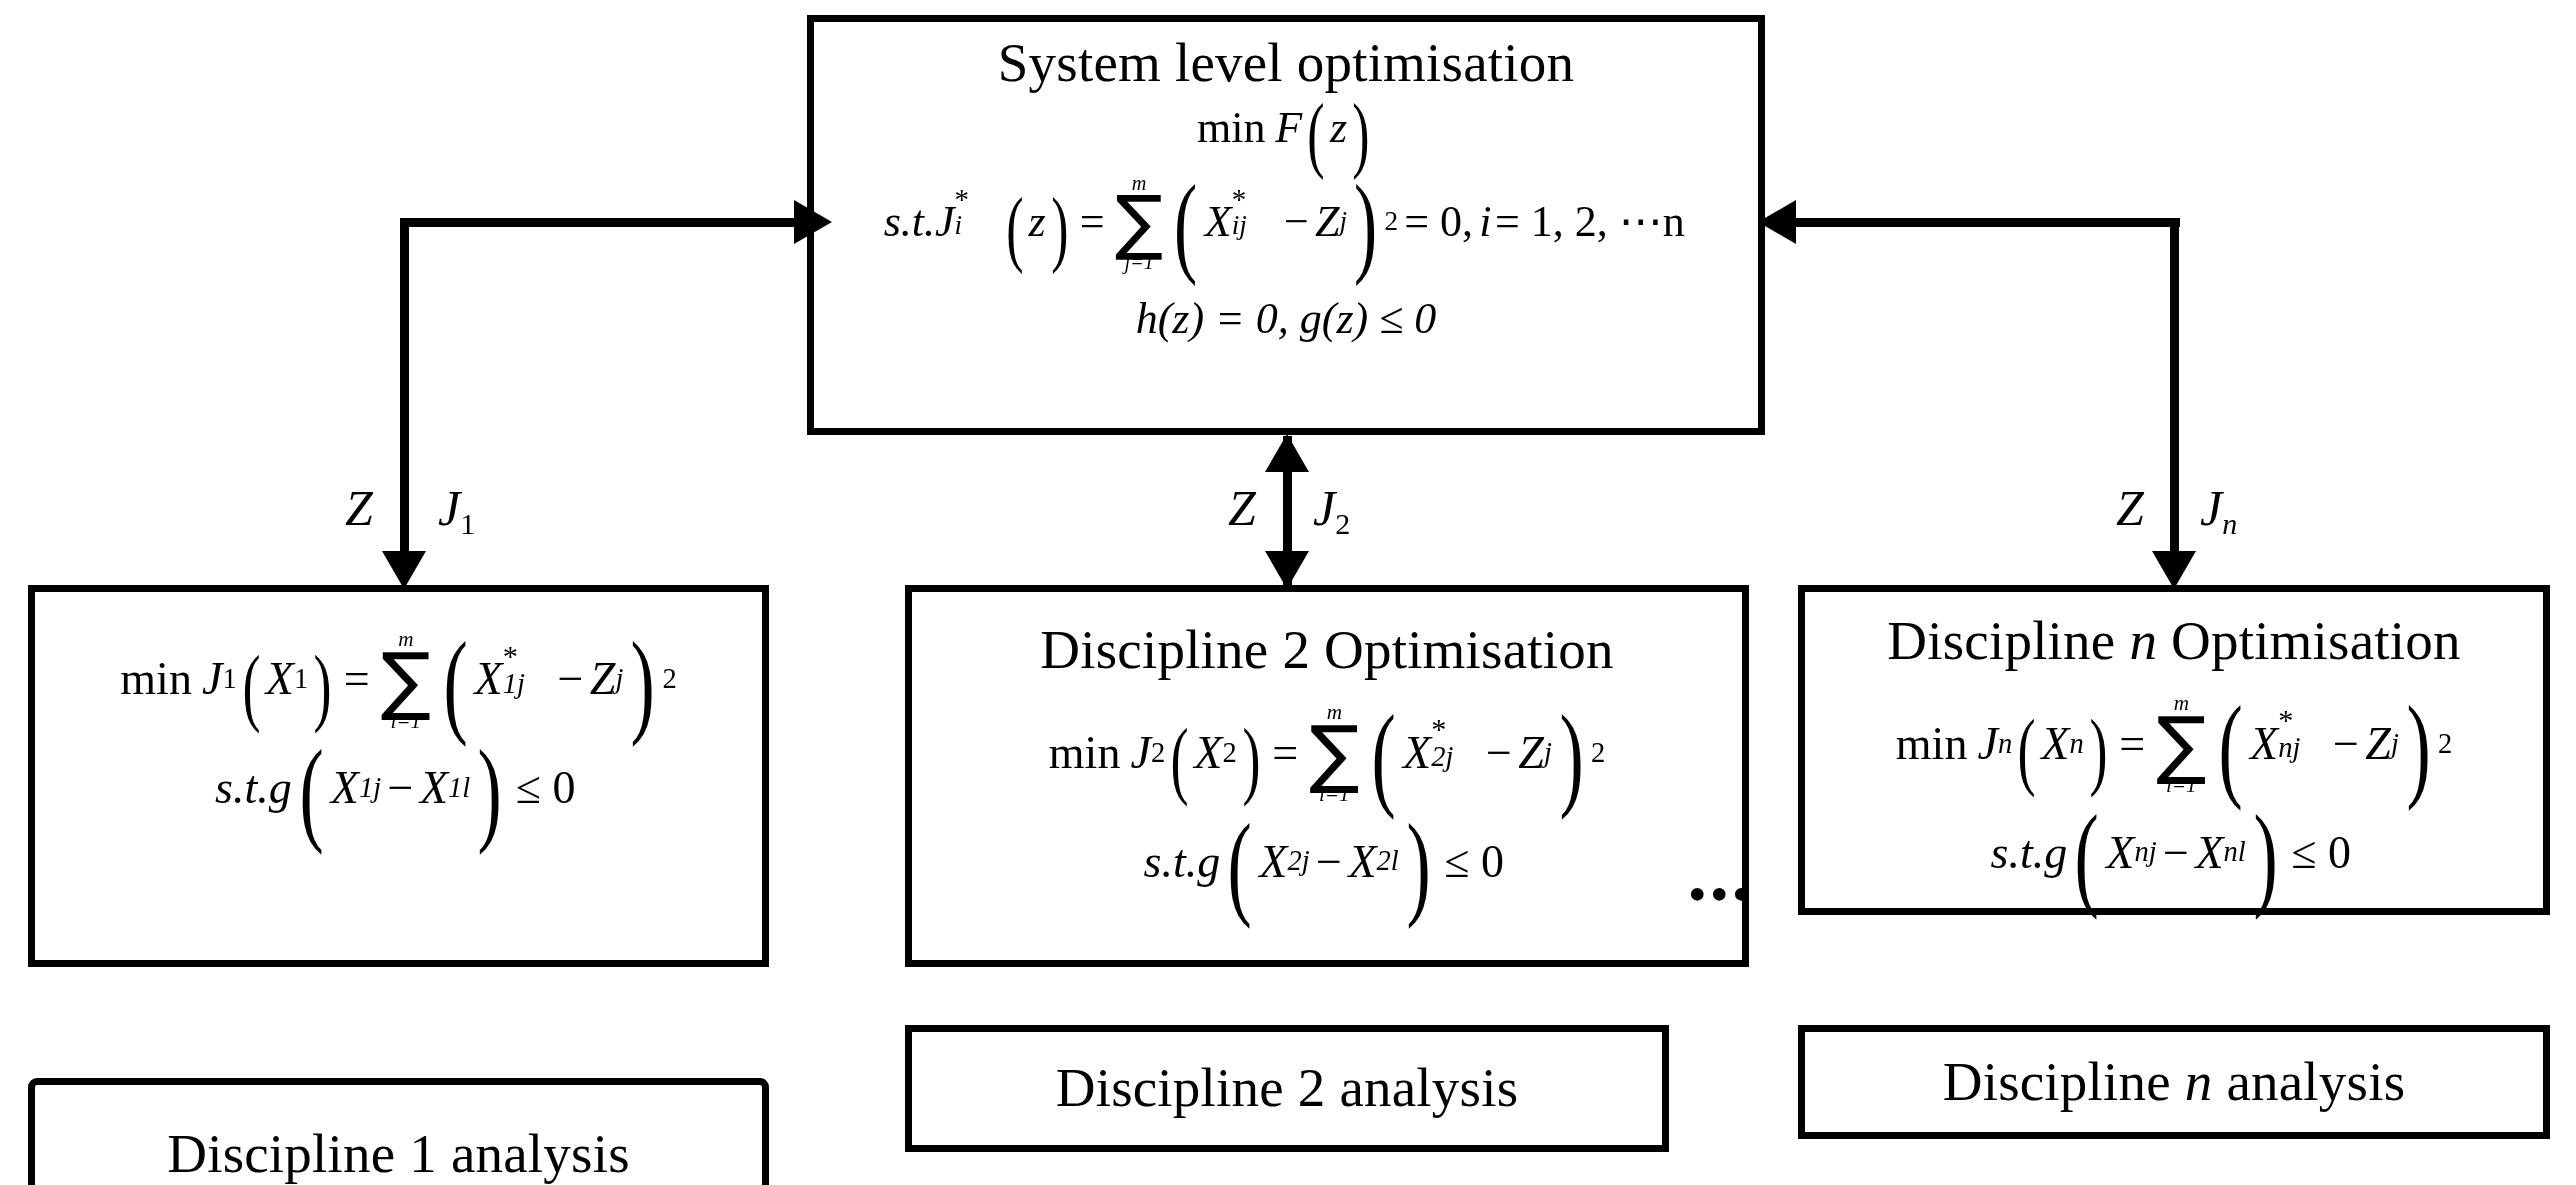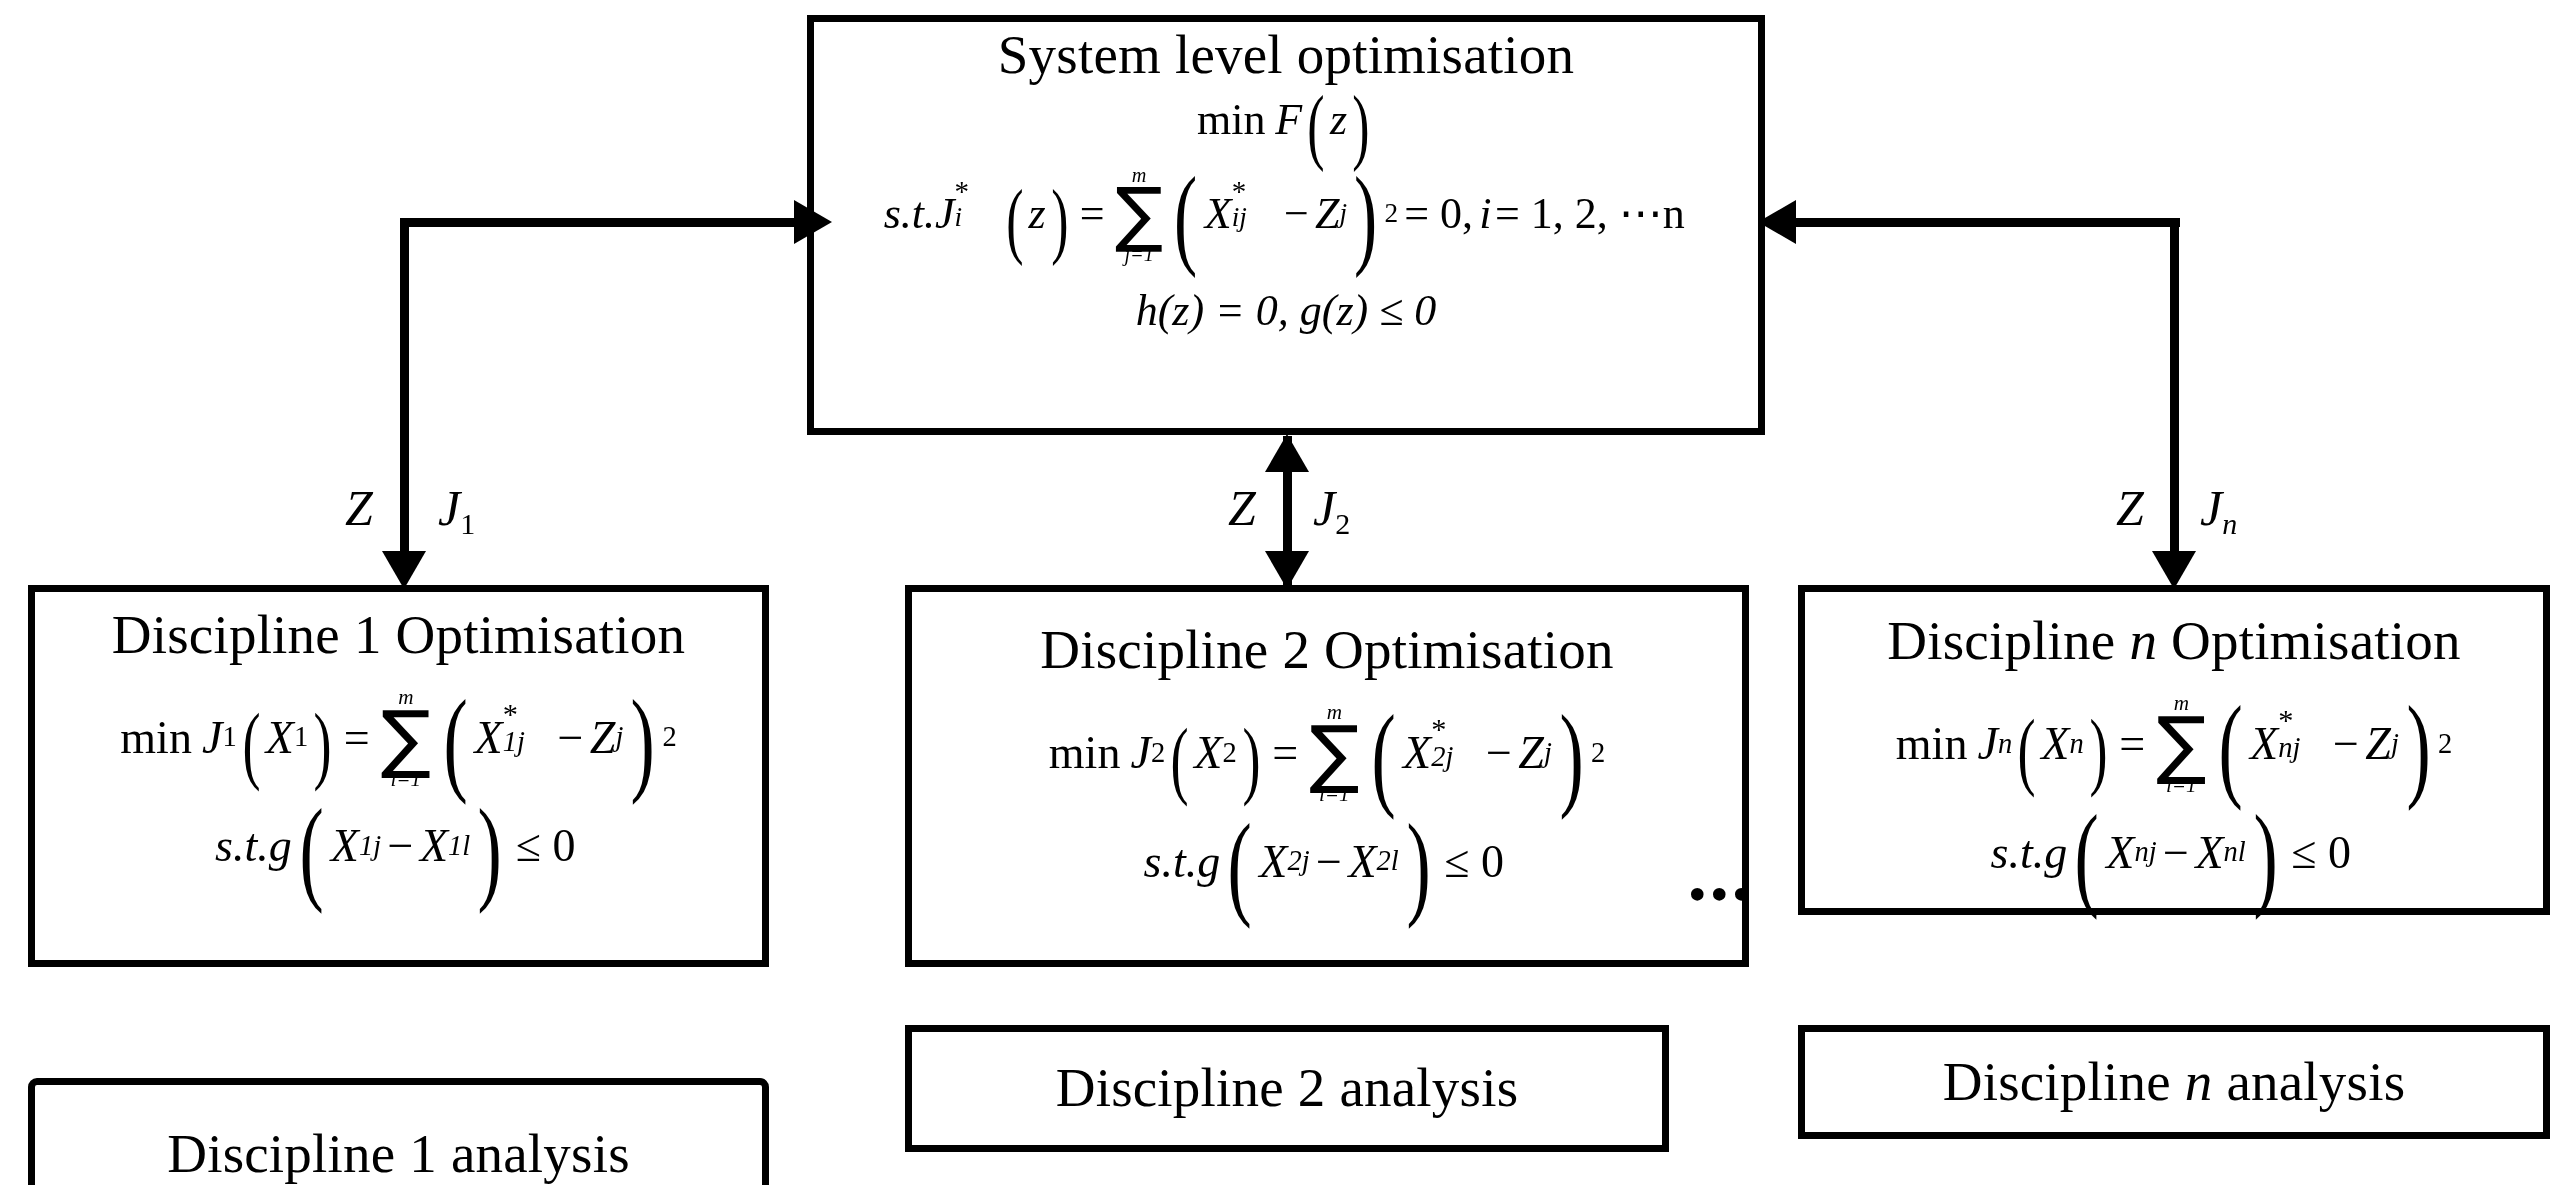--- a/index.html
+++ b/index.html
@@ -52,21 +52,21 @@
   .alabel .sb2.upr{font-style:normal;}
 
   .dots{position:absolute;font-size:53px;line-height:1;letter-spacing:3.4px;
         font-family:"Liberation Serif",serif;}
 </style>
 </head>
 <body>
 
 <div class="stage">
 
-  <div class="box" style="left:807px;top:15.4px;width:958px;height:420px;padding-top:4px;">
+  <div class="box" style="left:807px;top:15.4px;width:958px;height:420px;padding-top:12px;">
     <div class="title">System level optimisation</div>
 
     <div class="eq" style="margin-top:13.7px;font-size:44px;">
       <span class="up">min</span>
       <span style="width:.22em;"></span>
       <span class="it">F</span>
       <span class="paren">(</span>
       <span class="it">z</span>
       <span class="paren">)</span>
     </div>
@@ -134,25 +134,20 @@
   <div class="ln" style="left:2170px;top:218px;width:9.4px;height:352px;"></div>
   <div class="ah down" style="left:2152px;top:551px;"></div>
   <div class="alabel" style="left:2116px;top:483px;">
     <span>Z</span>
   </div>
   <div class="alabel" style="left:2200px;top:483px;text-align:center;">
     <span>J</span><span class="sb2">n</span>
   </div>
 
   <div class="box" style="left:28px;top:585px;width:741px;height:382px;padding-top:13.7px;">
-    <div class="title">
-      <span>Discipline</span>
-      <span>1</span>
-      <span>Optimisation</span>
-    </div>
 
     <div class="eq" style="margin-top:22px;">
       <span class="up">min</span>
       <span style="width:.22em;"></span>
       <span class="it">J</span>
         <span class="sub upr">1</span>
       <span class="paren">(</span>
       <span class="it">X</span>
         <span class="sub upr">1</span>
       <span class="paren">)</span>

